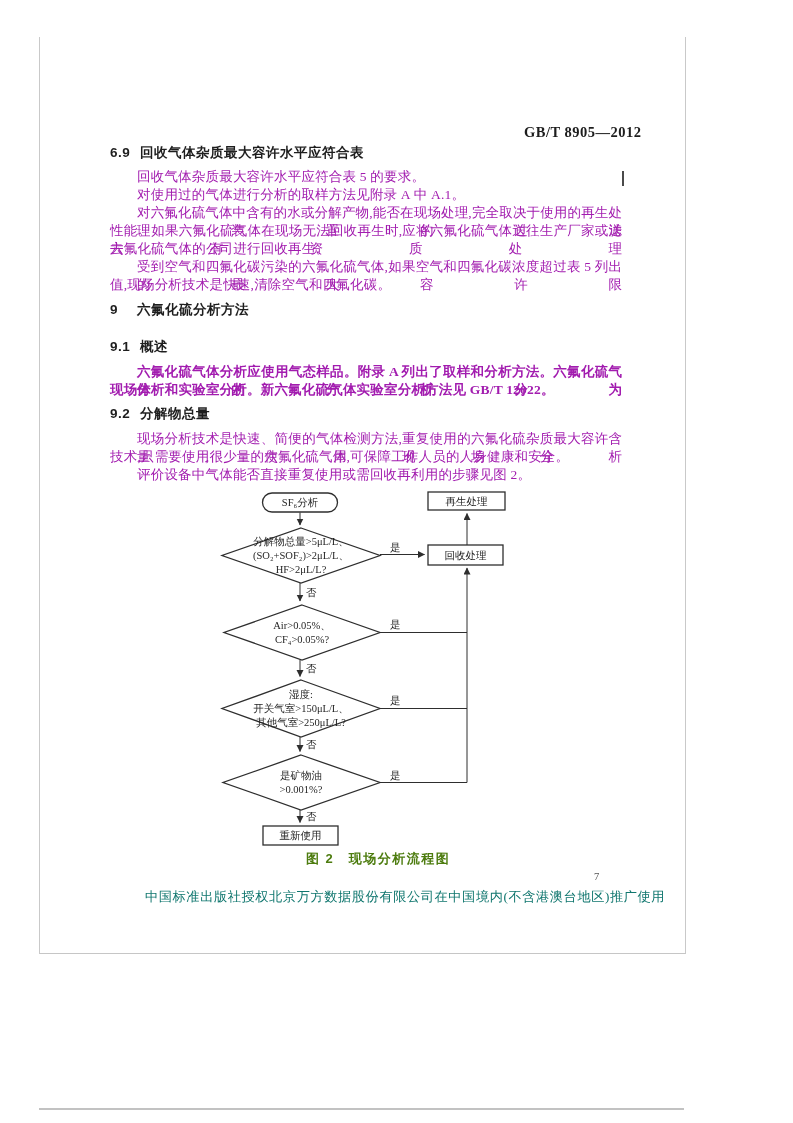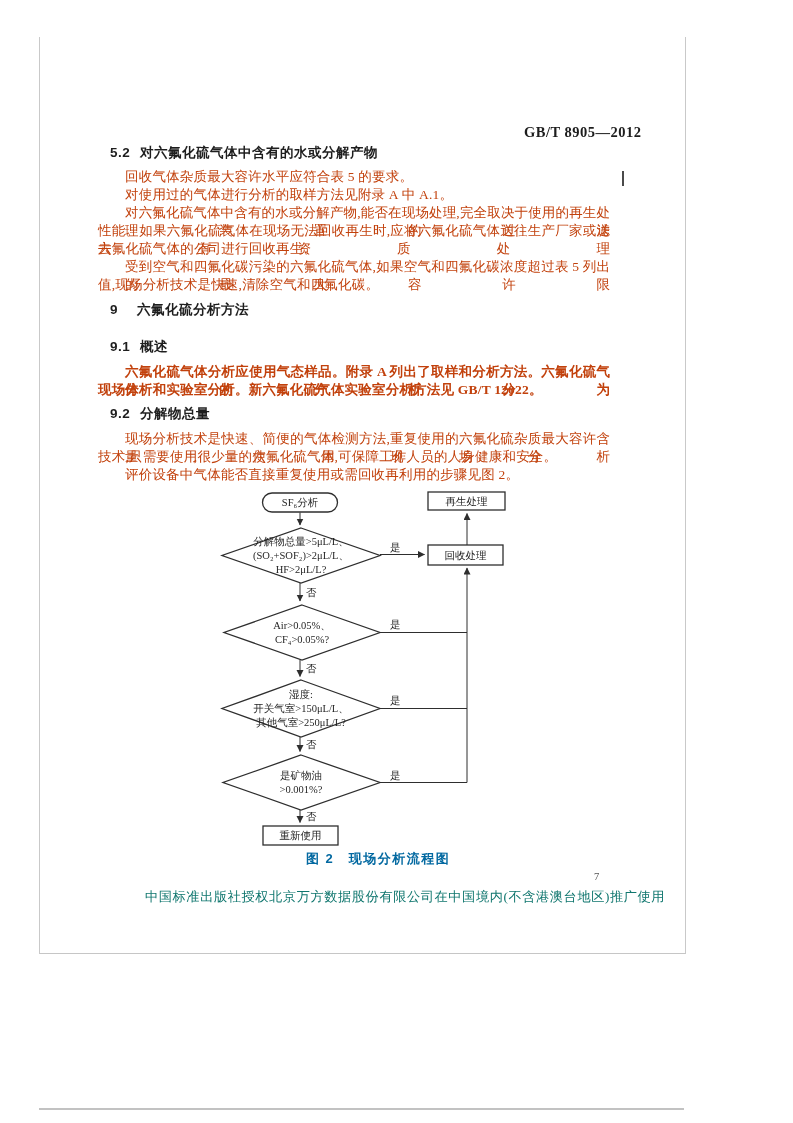--- a/index.html
+++ b/index.html
@@ -8,49 +8,49 @@
   
   .page-frame{position:absolute;left:39px;top:37px;width:645px;height:916px;
               border-left:1px solid #c9c9c9;border-right:1px solid #c9c9c9;border-bottom:1px solid #c6c6c6;}
   .next-page-line{position:absolute;left:39px;top:1108px;width:645px;border-top:2px solid #c2c2c2;}
   .std-number{position:absolute;left:524px;top:107px;font-family:"Liberation Serif",serif;
               font-weight:bold;font-size:14.5px;letter-spacing:.5px;color:#1d1d1d;margin-top:17px;}
   .heading{position:absolute;left:110px;width:512px;font-family:"Liberation Sans",sans-serif;
            font-weight:bold;font-size:13.5px;color:#1e1e1e;letter-spacing:.5px;line-height:16px;}
   .heading .num{display:inline-block;min-width:30px;}
   .heading.h9 .num{min-width:27px;}
-  .para{position:absolute;left:98px;width:512px;font-size:13.5px;line-height:18px;color:#c2410c;}
+  .para{position:absolute;left:110px;width:512px;font-size:13.5px;line-height:18px;color:#a21caf;}
   .para .line{height:18px;white-space:nowrap;letter-spacing:.2px;}
   .para .line.fill{white-space:normal;text-align:justify;text-align-last:justify;letter-spacing:0;}
   .para .line.ind{padding-left:27px;}
   .para .line.ind.fill{padding-left:27px;}
   .change-bar{position:absolute;left:622px;top:171px;width:2px;height:15px;background:#4a4a4a;}
   .flow-svg{position:absolute;left:190px;top:486px;}
   .fc-shape{fill:#ffffff;stroke:#2e2e2e;stroke-width:1.3;}
   .fc-line{stroke:#2e2e2e;stroke-width:1;fill:none;}
   .fc-text{font-family:"Liberation Serif",serif;font-size:10.5px;fill:#1f1f1f;text-anchor:middle;}
   .fc-label{font-family:"Liberation Serif",serif;font-size:10.5px;fill:#1f1f1f;}
   .fig-caption{position:absolute;left:306px;top:850px;font-family:"Liberation Sans",sans-serif;
-               font-weight:bold;font-size:13px;letter-spacing:1.5px;color:#0369a1;}
+               font-weight:bold;font-size:13px;letter-spacing:1.5px;color:#4d7c0f;}
   .page-num{position:absolute;left:594px;top:871px;font-size:10.5px;color:#555;}
   .footer{position:absolute;left:145px;top:888px;font-size:13.2px;letter-spacing:.6px;color:#0f766e;white-space:nowrap;}
 </style>
 </head>
 <body>
 
 <div class="canvas">
 
   <div class="page-frame"></div>
   <div class="next-page-line"></div>
 
   <div class="std-number">GB/T 8905—2012</div>
   <div class="change-bar"></div>
 
   <div class="heading" style="top:145px;">
-    <span class="num">5.2</span><span>对六氟化硫气体中含有的水或分解产物</span>
+    <span class="num">6.9</span><span>回收气体杂质最大容许水平应符合表</span>
   </div>
 
   <div class="para" style="top:168px;">
     <div class="line ind">回收气体杂质最大容许水平应符合表 5 的要求。</div>
     <div class="line ind">对使用过的气体进行分析的取样方法见附录 A 中 A.1。</div>
     <div class="line ind fill">对六氟化硫气体中含有的水或分解产物,能否在现场处理,完全取决于使用的再生处理装置的过滤</div>
     <div class="line fill">性能。如果六氟化硫气体在现场无法回收再生时,应将六氟化硫气体送往生产厂家或送去有资质处理</div>
     <div class="line">六氟化硫气体的公司进行回收再生。</div>
     <div class="line ind fill">受到空气和四氟化碳污染的六氟化硫气体,如果空气和四氟化碳浓度超过表 5 列出的最大容许限</div>
     <div class="line">值,现场分析技术是快速,清除空气和四氟化碳。</div>

